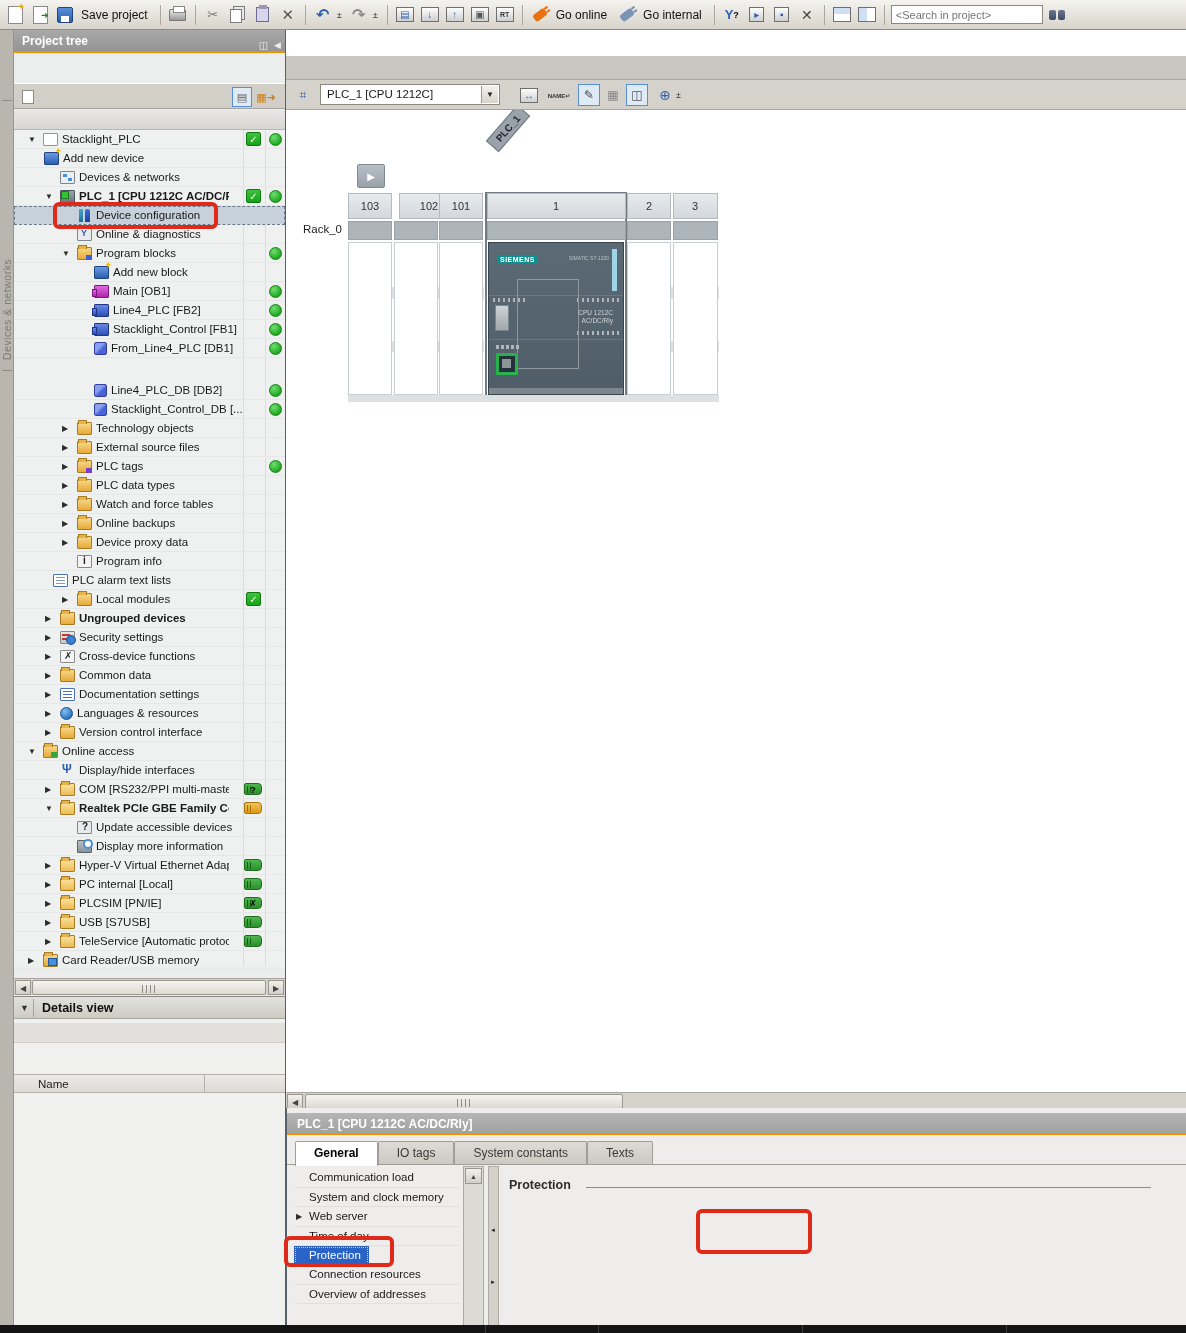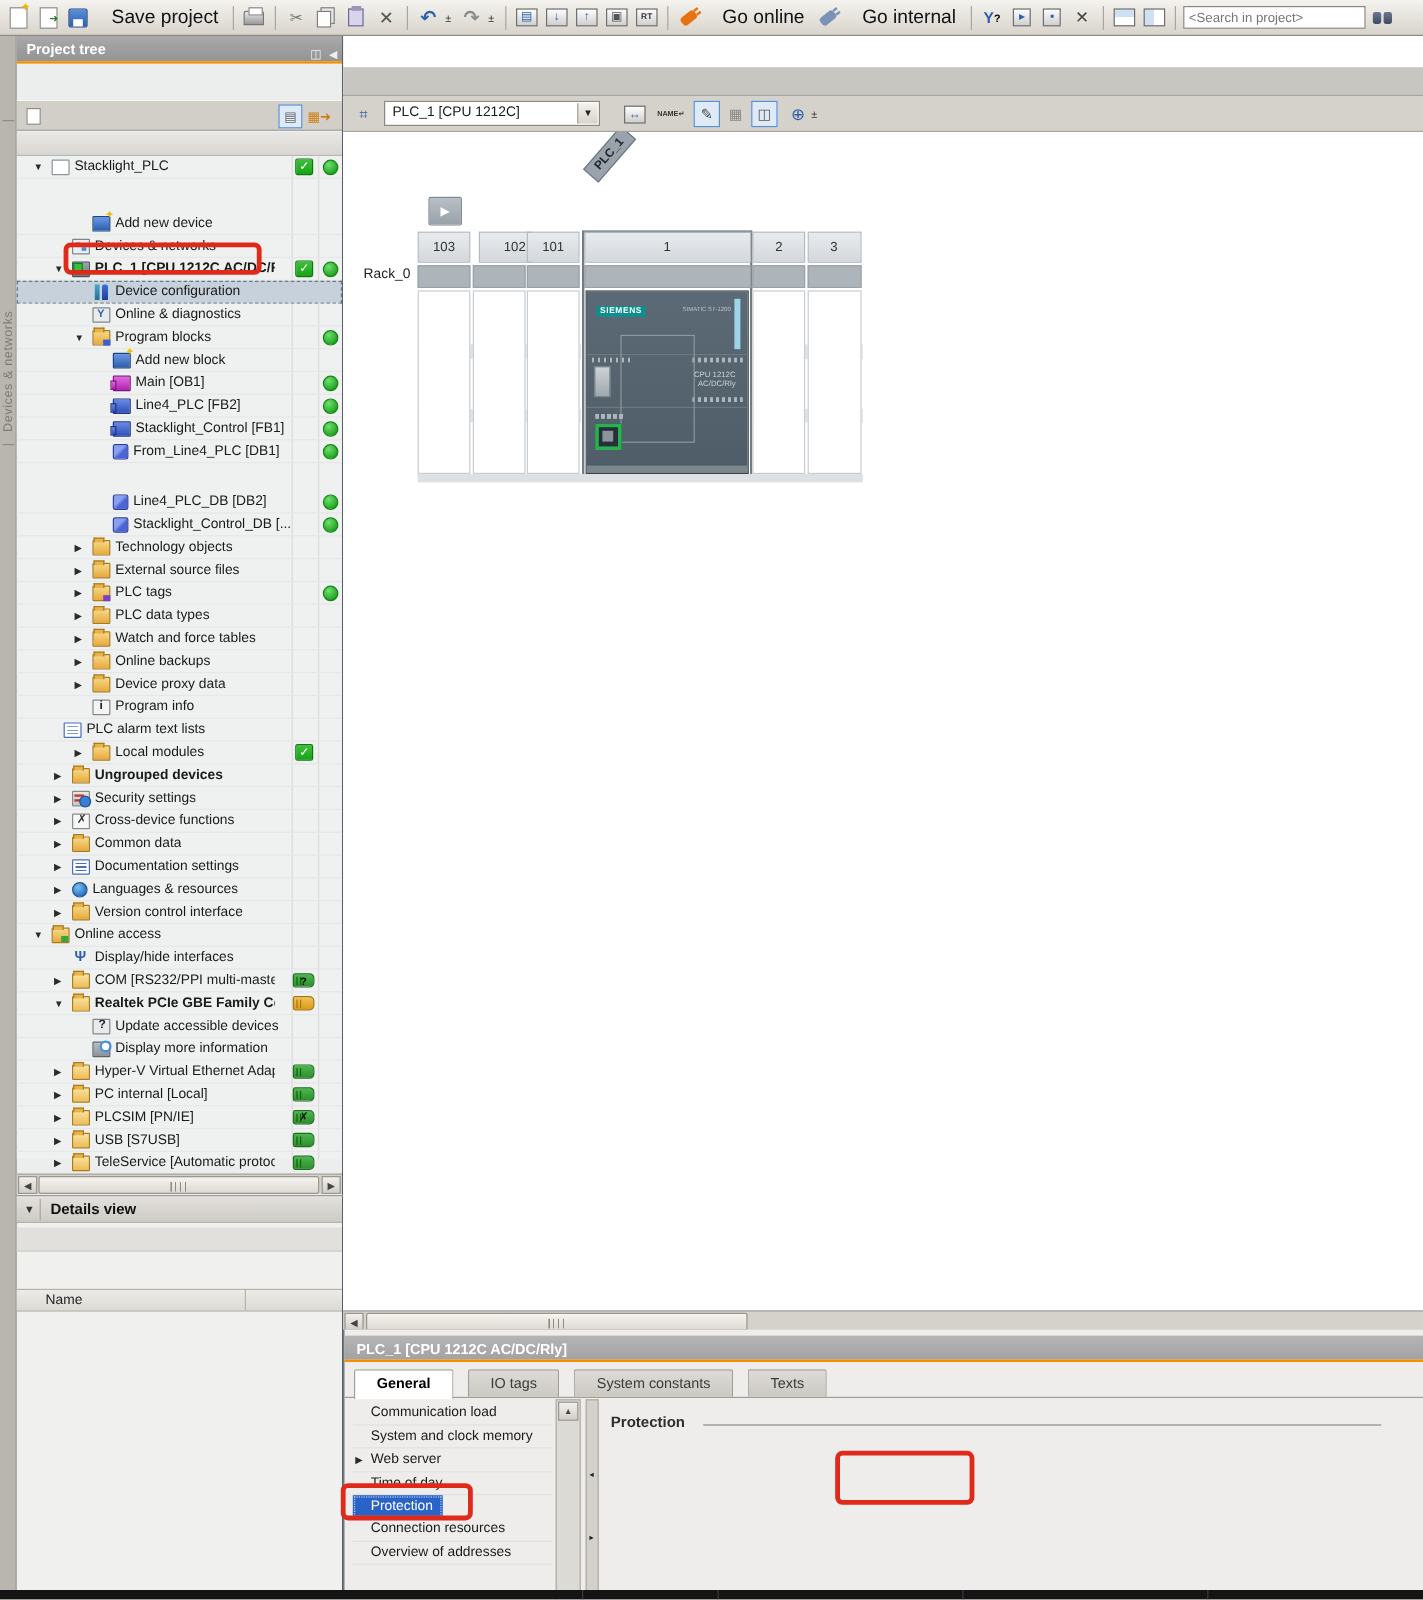--- a/index.html
+++ b/index.html
@@ -4,21 +4,21 @@
 <style>
   * { margin:0; padding:0; box-sizing:border-box; }
   html,body { width:1186px; height:1333px; }
   body { font-family:"Liberation Sans","DejaVu Sans",sans-serif; font-size:11.5px; color:#1a1a1a; background:#c9c6c0; overflow:hidden; }
   .screen { position:relative; width:1186px; height:1333px; background:#c9c6c0; }
 
   
   .topbar { position:absolute; left:0; top:0; width:1186px; height:30px; background:linear-gradient(#f5f3ef,#d8d4cc); border-bottom:1px solid #8e8b86; display:flex; align-items:center; padding:0 4px; gap:3px; }
   .tbico { width:22px; height:22px; display:inline-flex; align-items:center; justify-content:center; font-size:13px; color:#555; border-radius:2px; position:relative; flex:none; }
   .tbsep { width:1px; height:20px; background:#aaa79f; margin:0 3px; flex:none; }
-  .tblabel { font-size:16px; color:#111; margin:0 6px 0 14px; white-space:nowrap; }
+  .tblabel { font-size:12px; color:#111; margin:0 6px 0 2px; white-space:nowrap; }
   .caret { font-size:9px; color:#333; width:8px; flex:none; }
   .ico-page { width:15px; height:18px; background:#fff; border:1px solid #8b8b8b; position:relative; }
   .ico-page.star::after { content:"✦"; position:absolute; right:-4px; top:-6px; color:#e8b800; font-size:10px; }
   .ico-page.arrow::after { content:"➜"; position:absolute; right:-2px; top:3px; color:#2a7a2a; font-size:9px; }
   .ico-save { width:16px; height:16px; background:linear-gradient(#5a8fd8,#2d5fb0); border:1px solid #1e4486; border-radius:2px; }
   .ico-save::after { content:""; position:absolute; width:8px; height:6px; background:#fff; left:7px; bottom:4px; }
   .ico-print { width:17px; height:12px; background:linear-gradient(#e8e8e8,#9a9a9a); border:1px solid #777; border-radius:2px 2px 0 0; }
   .ico-print::after { content:""; position:absolute; left:6px; top:2px; width:10px; height:5px; background:#fff; border:1px solid #888; }
   .ico-copy { width:12px; height:14px; background:#fdfdfd; border:1px solid #7d7d7d; box-shadow:3px -3px 0 -1px #e8e8e8, 3px -3px 0 0 #7d7d7d; margin-left:-3px; margin-top:3px; }
   .ico-clip { width:13px; height:15px; background:#d8d4ec; border:1px solid #6e6a92; }
@@ -159,21 +159,21 @@
   .cpu .hline { position:absolute; left:0; width:100%; height:1px; background:#6b7880; }
   .cpu .port { position:absolute; left:7px; top:110px; width:22px; height:22px; background:#24313a; border:3px solid #28b14c; }
   .cpu .port::after { content:""; position:absolute; left:3px; top:3px; width:9px; height:9px; background:#8a949b; }
   .cpu .portlbl { position:absolute; left:7px; top:102px; width:24px; height:4px; background:repeating-linear-gradient(90deg,#aeb6bc 0 3px,transparent 3px 5px); }
   .cpu .foot { position:absolute; left:0; bottom:0; width:100%; height:6px; background:#7b868d; }
   .canvsplit { position:absolute; left:0; top:1062px; width:900px; height:16px; background:#d5d2cc; border-top:1px solid #a8a5a0; }
 
   
   .inspector { position:absolute; left:286px; top:1108px; width:900px; height:217px; background:#eeedeb; border-left:1px solid #55606a; }
   .ititle { position:absolute; left:0; top:5px; width:100%; height:22px; background:linear-gradient(#b5b5b5,#a2a2a2); border-bottom:2px solid #f59100; color:#fff; font-weight:bold; font-size:12px; line-height:22px; padding-left:10px; }
-  .itabs { position:absolute; left:8px; top:33px; height:41px; display:flex; gap:12px; }
+  .itabs { position:absolute; left:8px; top:33px; height:41px; display:flex; gap:0; }
   .itab { height:23px; padding:0 18px; background:linear-gradient(#dddbd6,#ccc9c3); border:1px solid #a19e98; border-bottom:none; font-size:12px; color:#3a3a3a; line-height:22px; border-radius:2px 2px 0 0; }
   .itab.active { background:#fff; font-weight:bold; color:#000; height:25px; position:relative; z-index:2; }
   .itabline { position:absolute; left:0; top:56px; width:100%; height:1px; background:#a19e98; }
   .inav { position:absolute; left:7px; top:60px; width:166px; }
   .inrow { position:relative; height:19.5px; line-height:19px; padding-left:15px; border-bottom:1px solid #e2e0dc; white-space:nowrap; color:#1a1a1a; }
   .inrow .nexp { position:absolute; left:2px; top:0; font-size:8px; color:#2b2b2b; }
   .inrow.insel { display:inline-block; min-width:0; height:19px; background:#2a63c8; color:#fff; outline:1px dotted #bcd2f0; outline-offset:-2px; padding-right:8px; }
   .ivscroll { position:absolute; left:176px; top:58px; width:21px; height:253px; background:#dcdad5; border:1px solid #aeaba5; }
   .vs-btn { position:absolute; left:1px; width:17px; height:16px; background:linear-gradient(#f2f0ec,#d2cfc9); border:1px solid #9a978f; font-size:7px; text-align:center; line-height:15px; color:#444; }
   .isplit { position:absolute; left:201px; top:58px; width:11px; height:267px; background:#d4d1cb; border:1px solid #aeaba5; }
@@ -298,21 +298,21 @@
     <div class="tree-rows" id="tree-rows">
       <div class="tguide" style="left:229px"></div>
       <div class="tguide" style="left:251px"></div>
     <div class="trow" style="padding-left: 14px;">
           <span class="texp">▼</span>
           <span class="ticon i-page"></span>
           <span class="tlabel">Stacklight_PLC</span>
           <span class="chk">✓</span>
           <span class="gdot"></span>
         </div>
-        <div class="trow" style="padding-left: 48px; margin-top: 28px;">
+        <div class="trow" style="padding-left: 15px;">
           <span class="texp"></span>
           <span class="ticon i-adddev"></span>
           <span class="tlabel">Add new device</span>
         </div>
         <div class="trow" style="padding-left: 31px;">
           <span class="texp"></span>
           <span class="ticon i-net"></span>
           <span class="tlabel">Devices &amp; networks</span>
         </div>
         <div class="trow bold" style="padding-left: 31px;">

